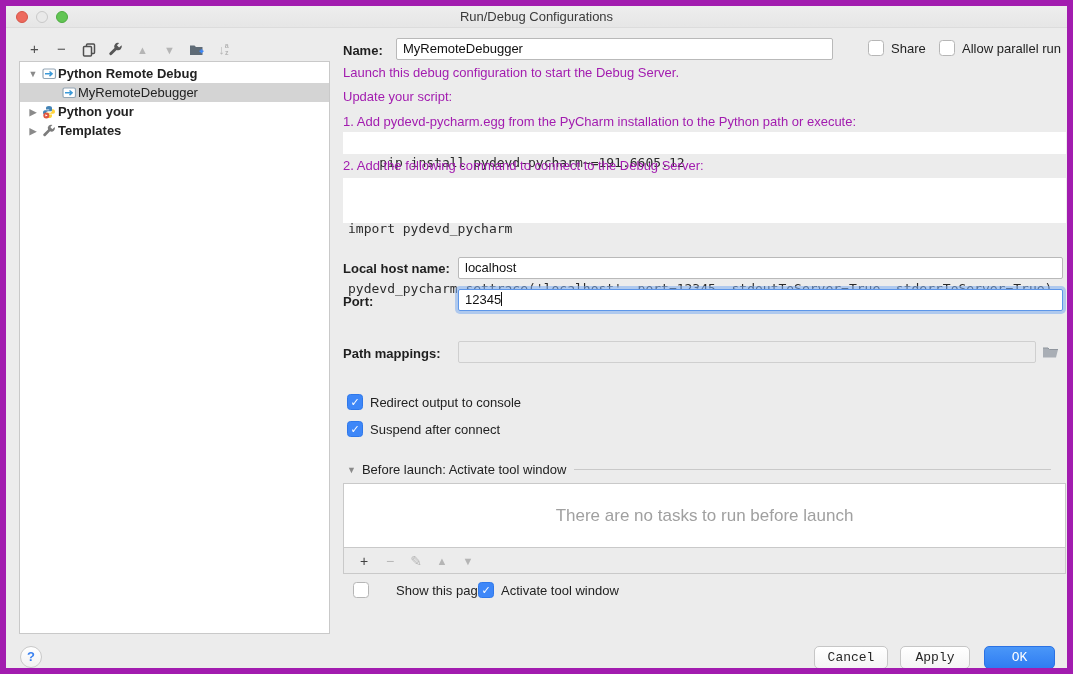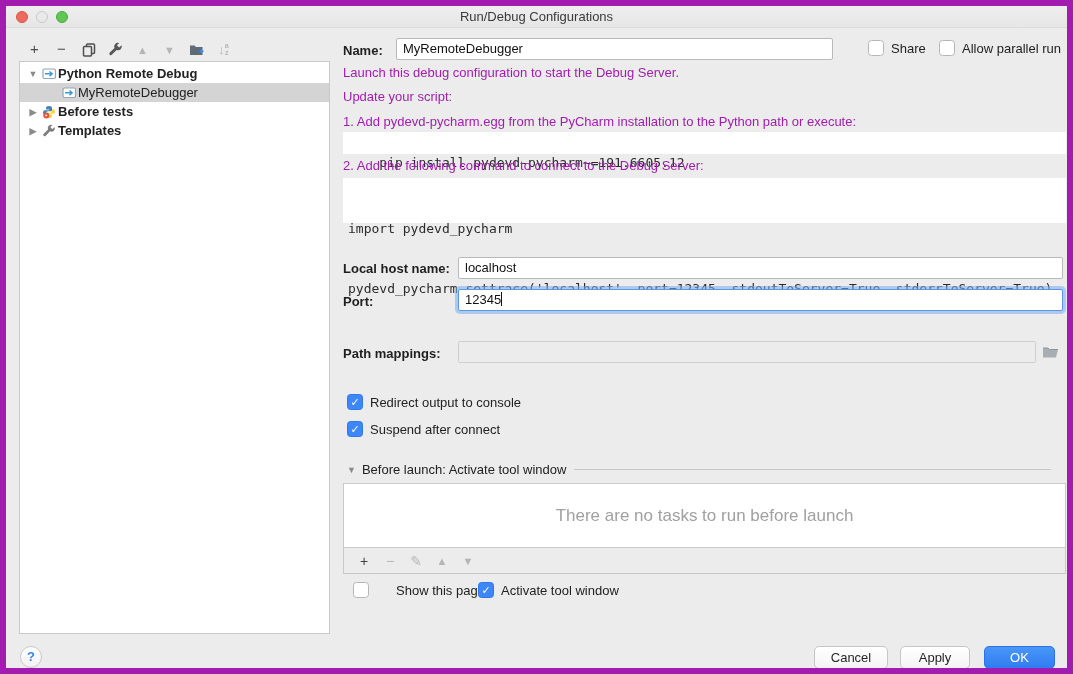--- a/index.html
+++ b/index.html
@@ -65,21 +65,21 @@
   .taskempty { height:63px; background:#fff; display:flex; align-items:center; justify-content:center;
     font-size:17px; color:#a0a0a0; }
   .taskbar { height:26px; border-top:1px solid #c9c9c9; background:#ececec;
     display:flex; align-items:center; padding-left:7px; }
   .taskbar .tico { width:26px; font-size:14px; }
   
   .helpbtn { position:absolute; left:14px; top:640px; width:22px; height:22px; border-radius:50%;
     background:linear-gradient(#ffffff,#f2f2f2); border:1px solid #c9c9c9;
     color:#3b82f0; font-size:13px; font-weight:bold; text-align:center; line-height:20px; }
   .btn { position:absolute; top:640px; height:23px; border-radius:5px; font-size:13px;
-    font-family:Liberation Sans, sans-serif;
+    font-family:Liberation Mono, monospace;
     background:linear-gradient(#ffffff,#f4f4f4); border:1px solid #c6c6c6; color:#262626; }
   .btn.primary { background:linear-gradient(#4a97f8,#2f7cf2); border:1px solid #2b72e4; color:#fff; }
 </style>
 </head>
 <body>
 
 <div id="window">
 
   <div class="titlebar">
     <span class="traffic tl-close"></span>
@@ -144,21 +144,21 @@
     <div class="trow bold">
       <span class="caret">▶</span>
       <span class="ticon">
         <svg width="14" height="14" viewBox="0 0 14 14">
           <path d="M7 1C4.9 1 4 1.9 4 3.1v1.4h3.2v.7H2.9C1.7 5.2 1 6.2 1 7.5c0 1.3.7 2.3 1.9 2.3H4V8.3C4 7.1 5 6.2 6.2 6.2h3C10.1 6.2 10 5.4 10 4.5V3.1C10 1.9 9.1 1 7 1z" fill="#4584b6"></path>
           <path d="M7 13c2.1 0 3-.9 3-2.1V9.5H6.8v-.7h4.3c1.2 0 1.9-1 1.9-2.3 0-1.3-.7-2.3-1.9-2.3H10v1.5c0 1.2-1 2.1-2.2 2.1h-3C3.9 7.8 4 8.6 4 9.5v1.4C4 12.1 4.9 13 7 13z" fill="#ffd43b"></path>
           <circle cx="4.3" cy="10.4" r="3" fill="#e0553f"></circle>
           <path d="M3.4 9.2l2.3 1.2-2.3 1.2z" fill="#fff"></path>
         </svg>
       </span>
-      <span>Before tests</span>
+      <span>Python your</span>
     </div>
     <div class="trow bold">
       <span class="caret">▶</span>
       <span class="ticon">
         <svg width="14" height="14" viewBox="0 0 15 15">
           <path d="M13.6 3.2a3.7 3.7 0 0 1-5 4.7L4 12.5a1.5 1.5 0 1 1-2.1-2.1L6.5 6a3.7 3.7 0 0 1 4.7-5L8.9 3.3l2.2 2.2 2.5-2.3z" fill="#7c7c7c"></path>
         </svg>
       </span>
       <span>Templates</span>
     </div>

